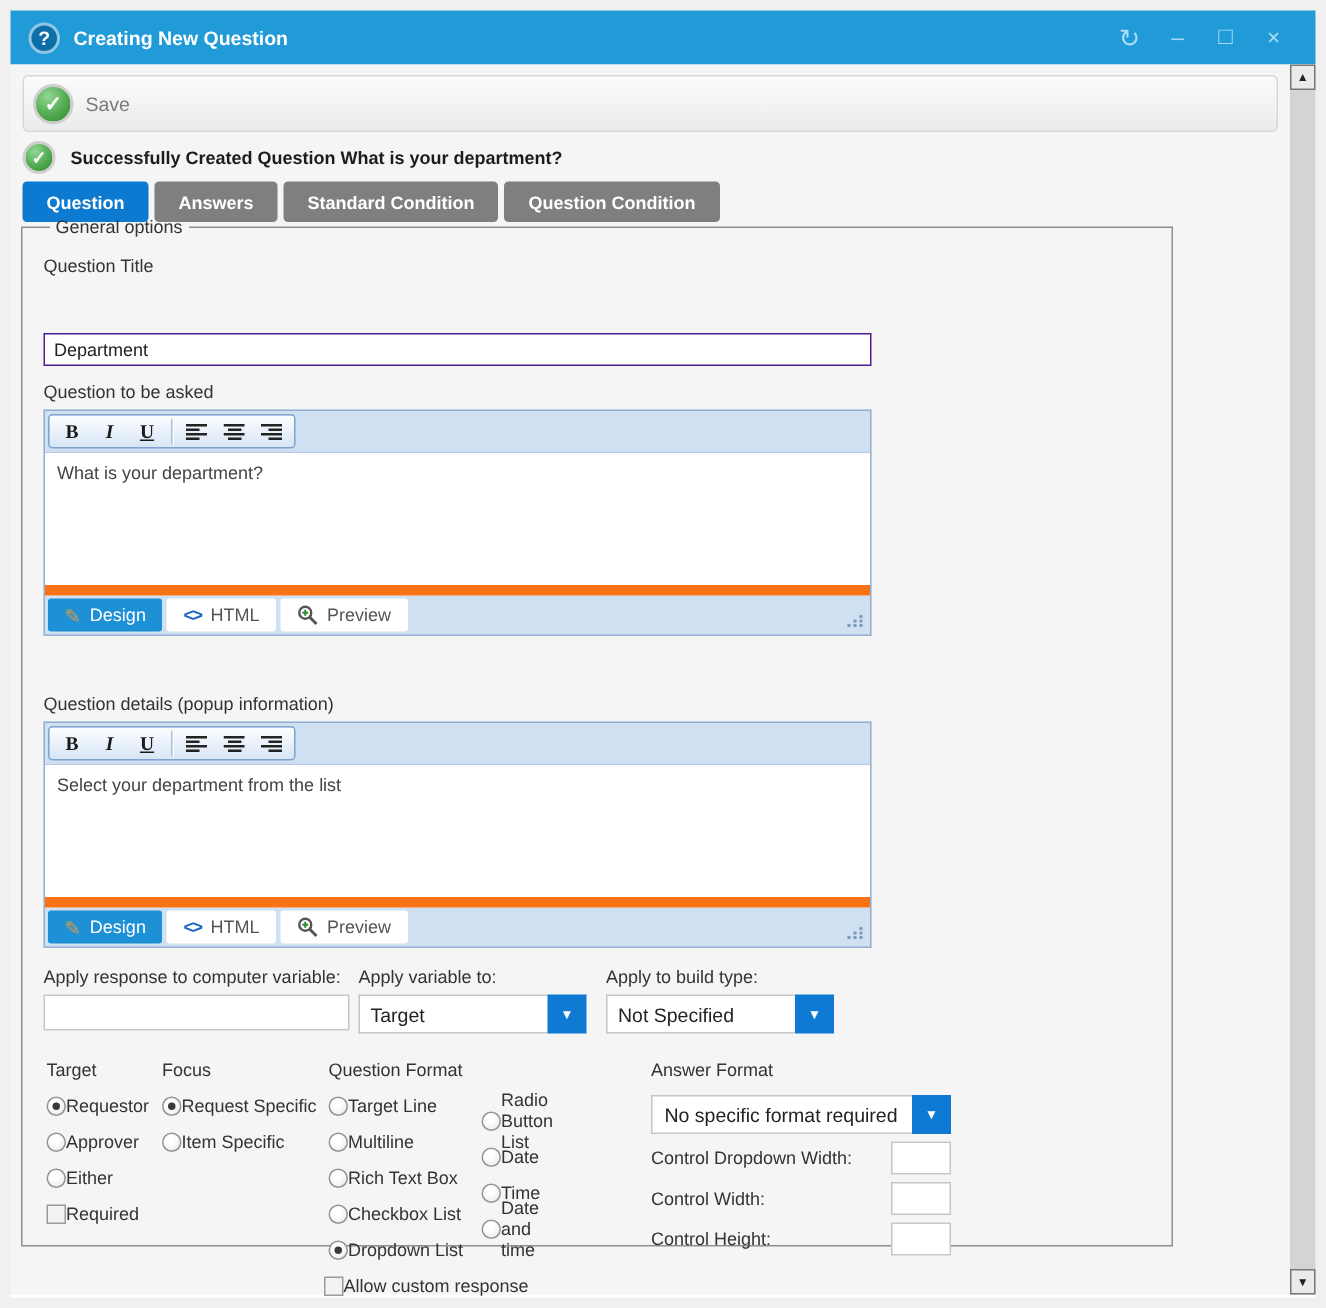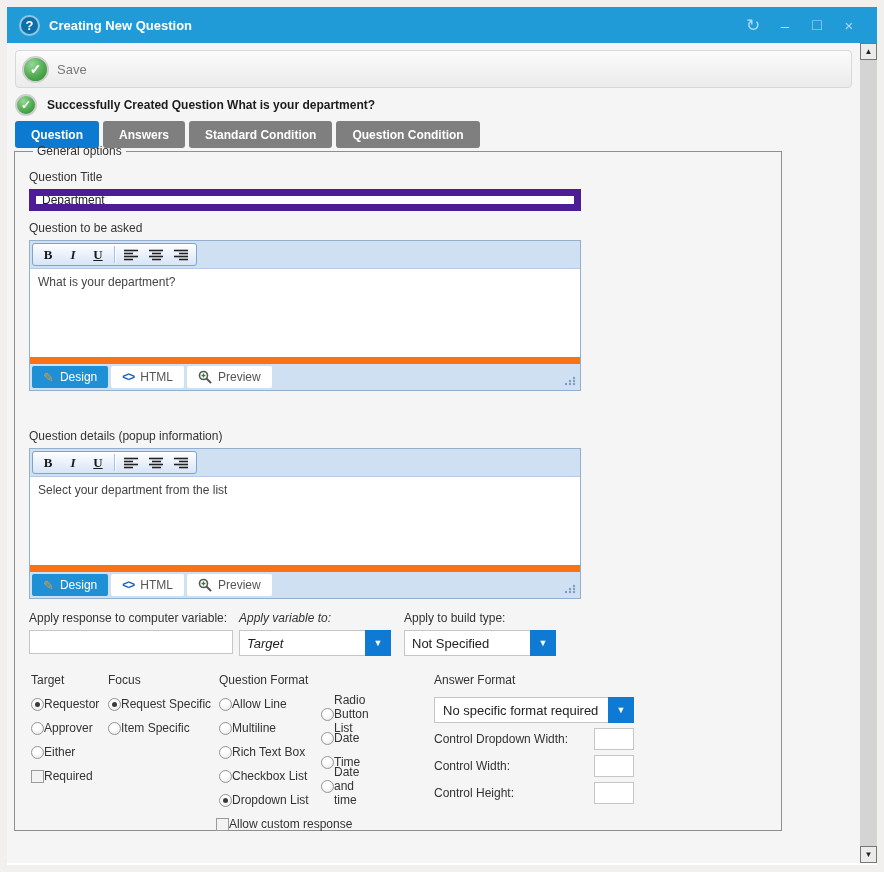--- a/index.html
+++ b/index.html
@@ -39,21 +39,21 @@
   
   .tabs-row { position:absolute; left:8px; top:78px; right:8px; height:27px; display:flex; gap:4px; }
   .tab { height:27px; padding:0 16px; border-radius:3px; background:#7f7f7f; color:#fff; font-size:12px; font-weight:bold; display:flex; align-items:center; }
   .tab.active { background:#0d7ad1; }
 
   
   fieldset.general { position:absolute; left:7px; top:101px; width:768px; height:687px; border:1px solid #8f8f8f; padding:12px 0 0 14px; background:transparent; }
   fieldset.general legend { font-size:12px; color:#333; padding:0 4px; margin-left:4px; }
 
   .f-label { font-size:12px; color:#333; margin-bottom:5px; }
-  .text-input { width:552px; height:22px; border:7px solid #4c1d95; background:#fff; font-family:"Liberation Sans",sans-serif; font-size:12px; color:#222; padding:0 6px; }
+  .text-input { width:552px; height:22px; border:1px solid #4c1d95; background:#fff; font-family:"Liberation Sans",sans-serif; font-size:12px; color:#222; padding:0 6px;margin-top:33px; }
   .mb10 { margin-bottom:10px; } .mt38 { margin-top:38px; }
 
   
   .editor { width:552px; border:1px solid #93afce; background:#cfe0f3; }
   .ed-head { height:27px; padding:2px; }
   .ed-toolgroup { display:inline-flex; align-items:center; height:23px; padding:0 3px; border:1px solid #7fa3cc; border-radius:3px; background:linear-gradient(#fdfeff,#d7e5f6); gap:1px; }
   .ed-btn { width:24px; height:19px; display:flex; align-items:center; justify-content:center; font-size:13px; color:#1a1a1a; }
   .ed-btn .b { font-family:"Liberation Serif",serif; font-weight:bold; }
   .ed-btn .i { font-family:"Liberation Serif",serif; font-style:italic; font-weight:bold; }
   .ed-btn .u { font-family:"Liberation Serif",serif; font-weight:bold; text-decoration:underline; }
@@ -62,21 +62,21 @@
   .ed-foot { position:relative; height:26px; padding:2px; display:flex; gap:3px; }
   .etab { height:22px; display:inline-flex; align-items:center; gap:6px; padding:0 11px; background:#fff; border-radius:2px; font-size:12px; color:#555; }
   .etab.active { background:#1e90d6; color:#fff; }
   .pencil { color:#e09a3e; font-size:13px; }
   .code-ic { color:#1565c0; font-weight:bold; font-size:12px; letter-spacing:-1px; }
   .grip { position:absolute; right:4px; bottom:4px; }
 
   
   .apply-row { position:relative; height:52px; margin-top:12px; }
   .ag { position:absolute; top:0; }
-  .ag1 { left:0; } .ag2 { left:210px;font-style:italic; } .ag3 { left:375px; }
+  .ag1 { left:0; } .ag2 { left:210px; } .ag3 { left:375px; }
   .small-input { width:204px; height:24px; border:1px solid #c6c6c6; background:#fff; font-family:"Liberation Sans",sans-serif; font-size:12px; padding:0 6px; }
   .ddl { display:flex; }
   .ddl-field { width:126px; height:26px; background:#fff; border:1px solid #c6c6c6; border-right:none; display:flex; align-items:center; padding:0 7px; font-size:13px; color:#222; }
   .ddl-btn { width:26px; height:26px; background:#0e7ad3; color:#fff; font-size:9px; display:flex; align-items:center; justify-content:center; }
 
   
   .options { position:relative; height:168px; margin-top:10px; font-size:12px; color:#333; }
   .col { position:absolute; top:0; }
   .col-target { left:2px; } .col-focus { left:79px; } .col-qf { left:190px; } .col-qf2 { position:absolute; left:102px; top:24px; } .col-af { left:405px; width:200px; }
   .col-hdr { font-size:12px; color:#333; height:16px; }
@@ -355,21 +355,21 @@
               <div class="opt">
                 <span class="radio"></span>
                 <span>Item Specific</span>
               </div>
             </div>
 
             <div class="col col-qf">
               <div class="col-hdr">Question Format</div>
               <div class="opt">
                 <span class="radio"></span>
-                <span>Allow Line</span>
+                <span>Target Line</span>
               </div>
               <div class="opt">
                 <span class="radio"></span>
                 <span>Multiline</span>
               </div>
               <div class="opt">
                 <span class="radio"></span>
                 <span>Rich Text Box</span>
               </div>
               <div class="opt">

